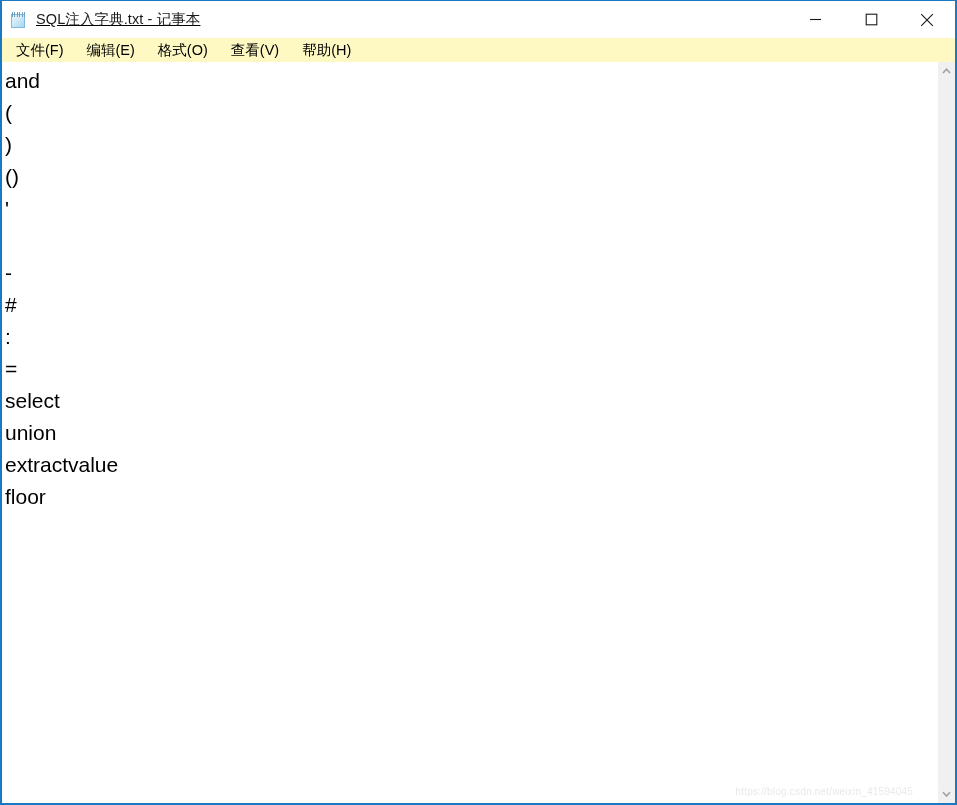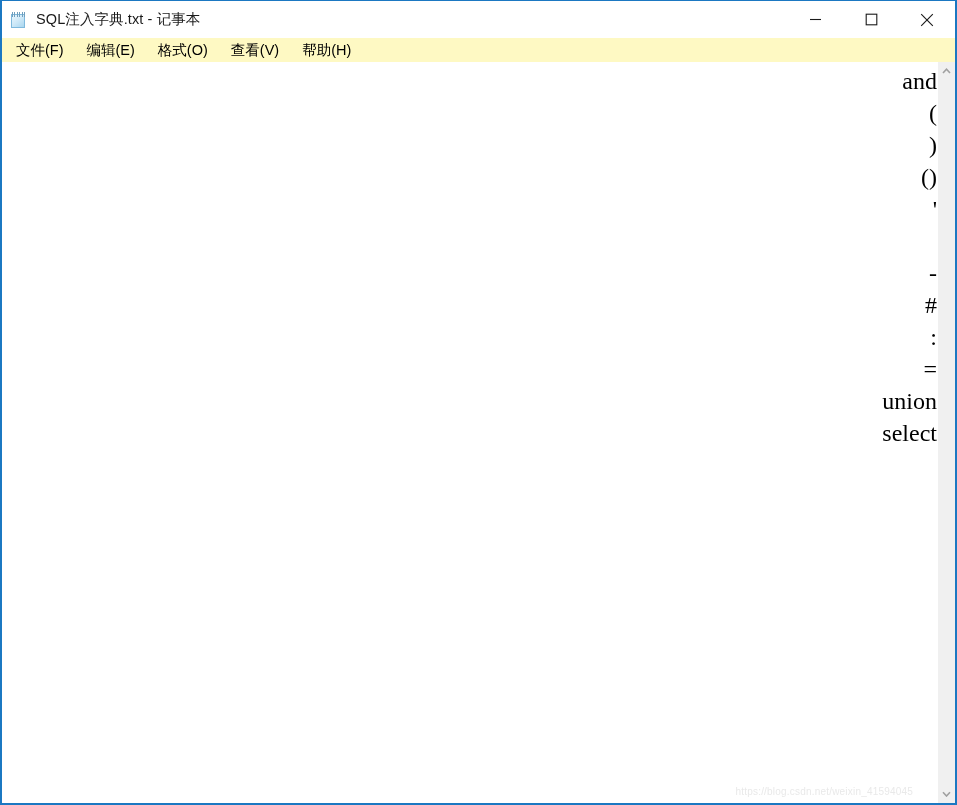--- a/index.html
+++ b/index.html
@@ -40,20 +40,21 @@
     position: relative;
     border-top: 1px solid #1b78c2;
     box-sizing: border-box;
   }
   .titlebar-left {
     display: flex;
     align-items: center;
     padding-left: 8px;
     flex: 1;
     min-width: 0;
+    text-decoration: underline;
   }
 
   .app-icon {
     width: 18px;
     height: 18px;
     position: relative;
     flex: 0 0 auto;
     margin-right: 8px;
   }
   .app-icon .pad-body {
@@ -151,28 +152,27 @@
   .textarea {
     flex: 1;
     min-width: 0;
     background: #ffffff;
     overflow: hidden;
     padding: 3px 0 0 3px;
     box-sizing: border-box;
     position: relative;
   }
   .text-line {
-    font-size: 24px;
+    font-size: 21px;
     line-height: 32px;
     height: 32px;
     color: #000000;
     white-space: pre;
-    font-family: Liberation Serif, serif;
+    font-family: Liberation Sans, sans-serif;
     font-weight: 400;
-    text-align: right;
   }
   .text-line.blank { color: transparent; }
 
   
   .scrollbar {
     width: 18px;
     min-width: 18px;
     background: #f0f0f0;
     display: flex;
     flex-direction: column;
@@ -265,22 +265,24 @@
       <div class="text-line">and</div>
       <div class="text-line">(</div>
       <div class="text-line">)</div>
       <div class="text-line">()</div>
       <div class="text-line">'</div>
       <div class="text-line blank"></div>
       <div class="text-line">-</div>
       <div class="text-line">#</div>
       <div class="text-line">:</div>
       <div class="text-line">=</div>
+      <div class="text-line">select</div>
       <div class="text-line">union</div>
-      <div class="text-line">select</div>
+      <div class="text-line">extractvalue</div>
+      <div class="text-line">floor</div>
 
       <div class="watermark">https://blog.csdn.net/weixin_41594045</div>
     </div>
 
     <div class="scrollbar">
       <div class="sb-btn">
         <svg width="9" height="6" viewBox="0 0 9 6">
           <path d="M1 5 L4.5 1.2 L8 5" fill="none" stroke="#a0a0a0" stroke-width="1.6"></path>
         </svg>
       </div>

